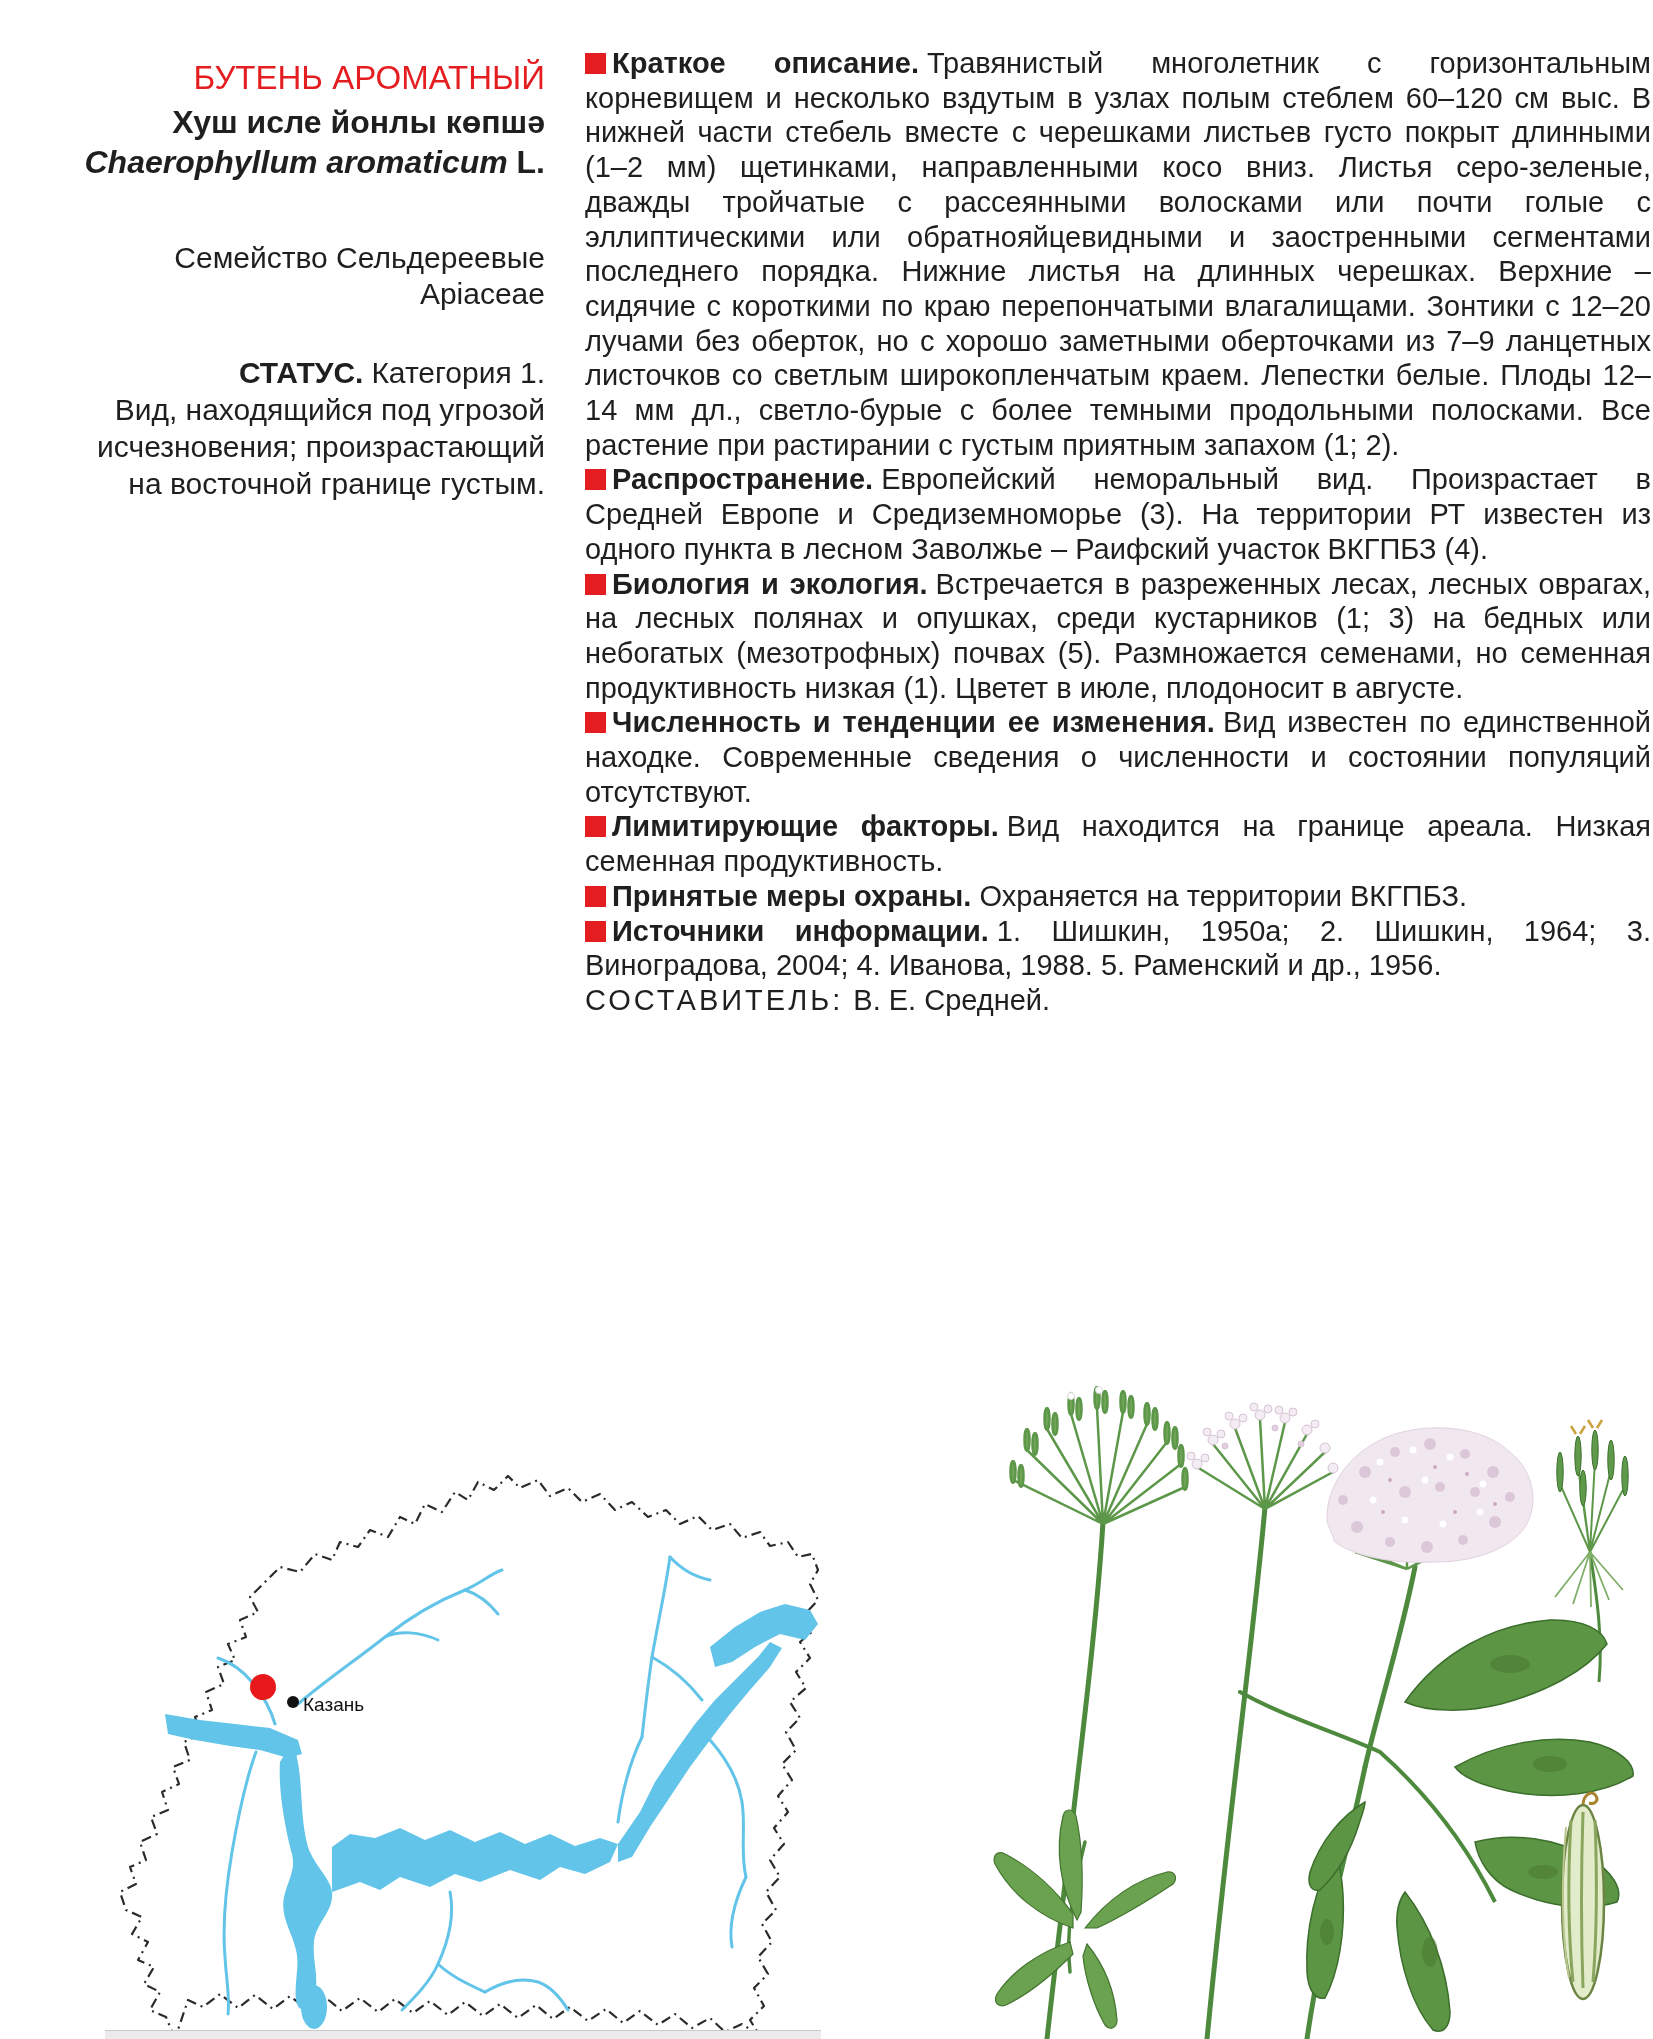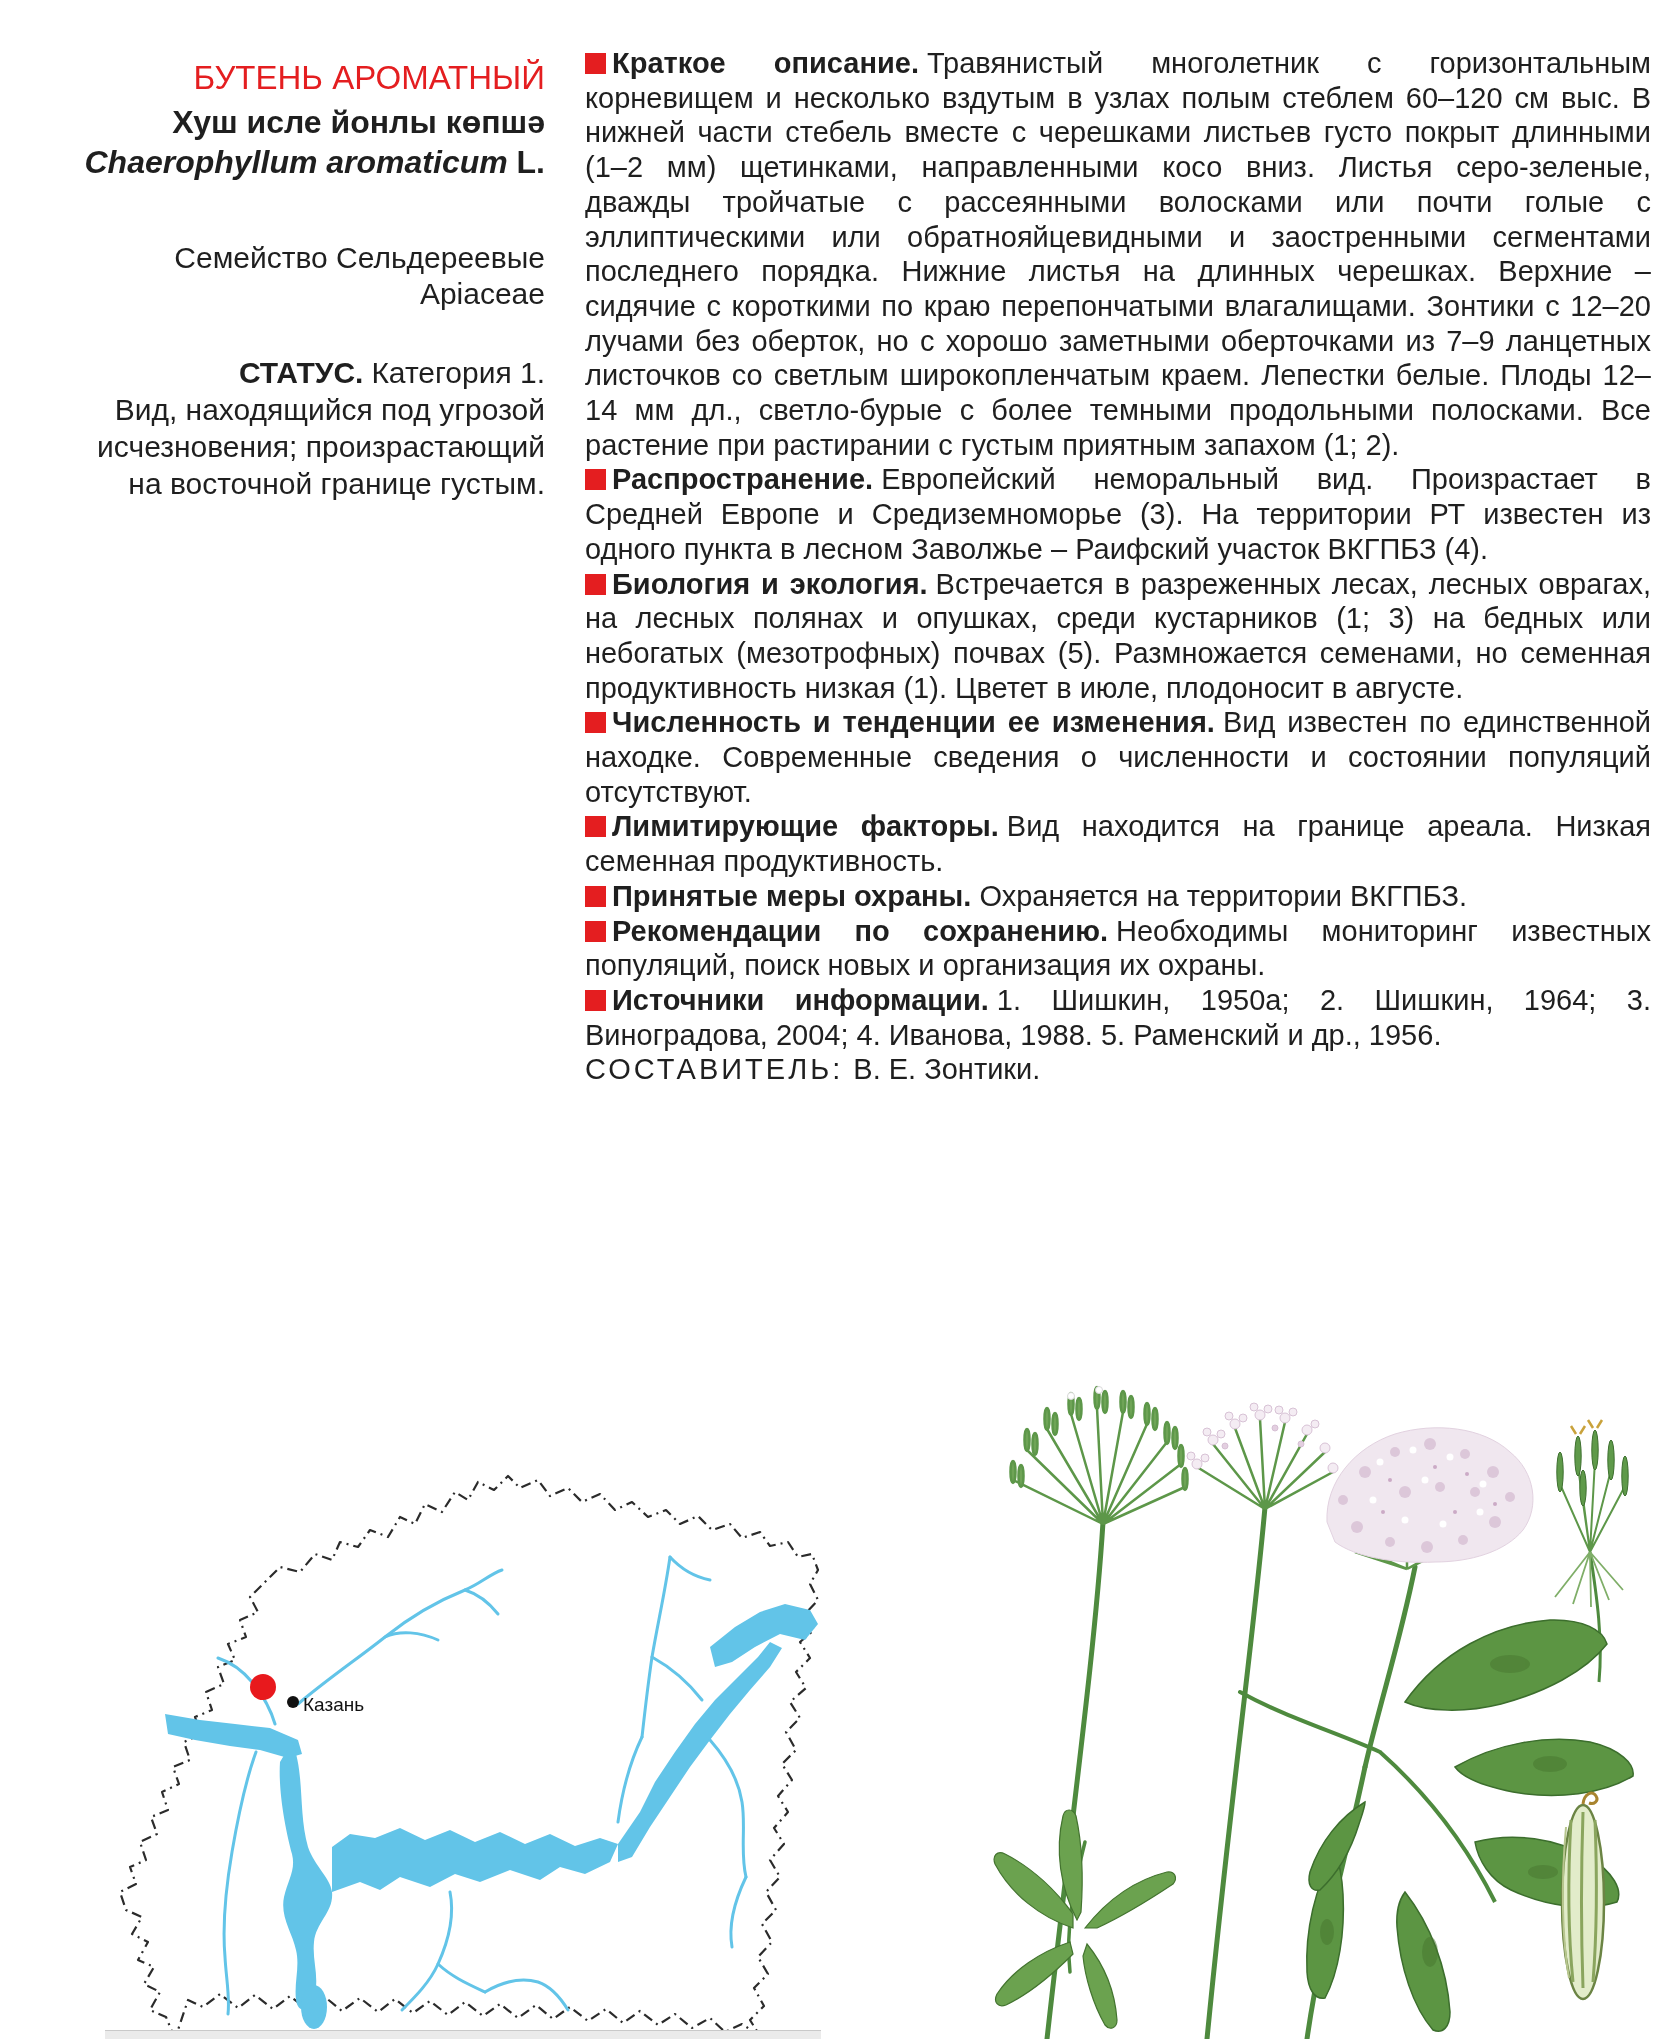--- a/index.html
+++ b/index.html
@@ -53,23 +53,22 @@
   </div>
 </div>
 
 <div class="col-right">
   <p class="sec"><span class="bullet"></span><span class="sec-h">Краткое описание.</span><span>Травянистый многолетник с горизонтальным корневищем и несколько вздутым в узлах полым стеблем 60–120 см выс. В нижней части стебель вместе с черешками листьев густо покрыт длинными (1–2 мм) щетинками, направленными косо вниз. Листья серо-зеленые, дважды тройчатые с рассеянными волосками или почти голые с эллиптическими или обратнояйцевидными и заостренными сегментами последнего порядка. Нижние листья на длинных черешках. Верхние – сидячие с короткими по краю перепончатыми влагалищами. Зонтики с 12–20 лучами без оберток, но с хорошо заметными оберточками из 7–9 ланцетных листочков со светлым широкопленчатым краем. Лепестки белые. Плоды 12–14 мм дл., светло-бурые с более темными продольными полосками. Все растение при растирании с густым приятным запахом (1; 2).</span></p>
   <p class="sec"><span class="bullet"></span><span class="sec-h">Распространение.</span><span>Европейский неморальный вид. Произрастает в Средней Европе и Средиземноморье (3). На территории РТ известен из одного пункта в лесном Заволжье – Раифский участок ВКГПБЗ (4).</span></p>
   <p class="sec"><span class="bullet"></span><span class="sec-h">Биология и экология.</span><span>Встречается в разреженных лесах, лесных оврагах, на лесных полянах и опушках, среди кустарников (1; 3) на бедных или небогатых (мезотрофных) почвах (5). Размножается семенами, но семенная продуктивность низкая (1). Цветет в июле, плодоносит в августе.</span></p>
   <p class="sec"><span class="bullet"></span><span class="sec-h">Численность и тенденции ее изменения.</span><span>Вид известен по единственной находке. Современные сведения о численности и состоянии популяций отсутствуют.</span></p>
   <p class="sec"><span class="bullet"></span><span class="sec-h">Лимитирующие факторы.</span><span>Вид находится на границе ареала. Низкая семенная продуктивность.</span></p>
   <p class="sec"><span class="bullet"></span><span class="sec-h">Принятые меры охраны.</span><span>Охраняется на территории ВКГПБЗ.</span></p>
-  <p class="sec"><span class="bullet"></span><span class="sec-h">Рекомендации по сохранению.</span><span>Необходимы мониторинг известных популяций, поиск новых и организация их охраны.</span></p>
   <p class="sec"><span class="bullet"></span><span class="sec-h">Источники информации.</span><span>1. Шишкин, 1950а; 2. Шишкин, 1964; 3. Виноградова, 2004; 4. Иванова, 1988. 5. Раменский и др., 1956.</span></p>
-  <p class="compiler"><span class="lbl">СОСТАВИТЕЛЬ:</span><span>В. Е. Зонтики.</span></p>
+  <p class="compiler"><span class="lbl">СОСТАВИТЕЛЬ:</span><span>В. Е. Средней.</span></p>
 </div>
 
 <svg class="map-svg" width="750" height="577" viewBox="0 0 750 577">
 
   <path d="M105,577 L96,555 L80,548 L90,530 L74,522 L84,505 L68,498 L78,480 L62,472 L72,455 L56,448 L50,430 L66,422 L60,405 L76,398 L70,380 L87,372 L81,355 L98,348 L92,330 L109,322 L103,305 L120,298 L114,280 L131,272 L125,255 L142,248 L136,230 L154,222 L148,205 L165,198 L158,182 L176,175 L170,158 L188,150 L180,135 L195,120
            L210,105 L230,110 L245,92 L262,98 L270,80 L288,85 L300,68 L318,75 L330,55 L345,62 L355,42 L372,50 L385,30 L398,38 L408,20 L424,28 L438,14 L450,26 L468,18 L480,34 L498,26 L512,40 L530,32 L545,48 L562,40 L578,55 L596,48 L610,62 L628,54 L642,68 L660,62 L672,76 L690,70 L700,84 L718,80 L728,95 L742,92 L748,108
            L740,122 L748,138 L735,152 L744,168 L730,180 L740,196 L726,210 L736,226 L720,240 L730,256 L716,270 L726,288 L712,302 L722,318 L708,334 L718,350 L704,366 L714,382 L700,398 L710,415 L696,430 L706,448 L692,462 L702,480 L688,495 L698,512 L684,526 L694,544 L680,558 L690,574
            L672,562 L655,570 L640,556 L622,566 L605,552 L588,563 L570,549 L553,561 L536,547 L518,559 L500,545 L483,557 L466,543 L448,556 L430,542 L413,554 L395,540 L378,553 L360,539 L343,551 L325,537 L308,550 L290,536 L272,549 L255,535 L238,548 L220,534 L203,547 L185,533 L168,546 L150,532 L133,545 L118,538 Z" fill="none" stroke="#2b2b2b" stroke-width="2.2" stroke-dasharray="10 5 2 5" stroke-linejoin="round"></path>
 
   <g fill="#62c4e8" stroke="none">

